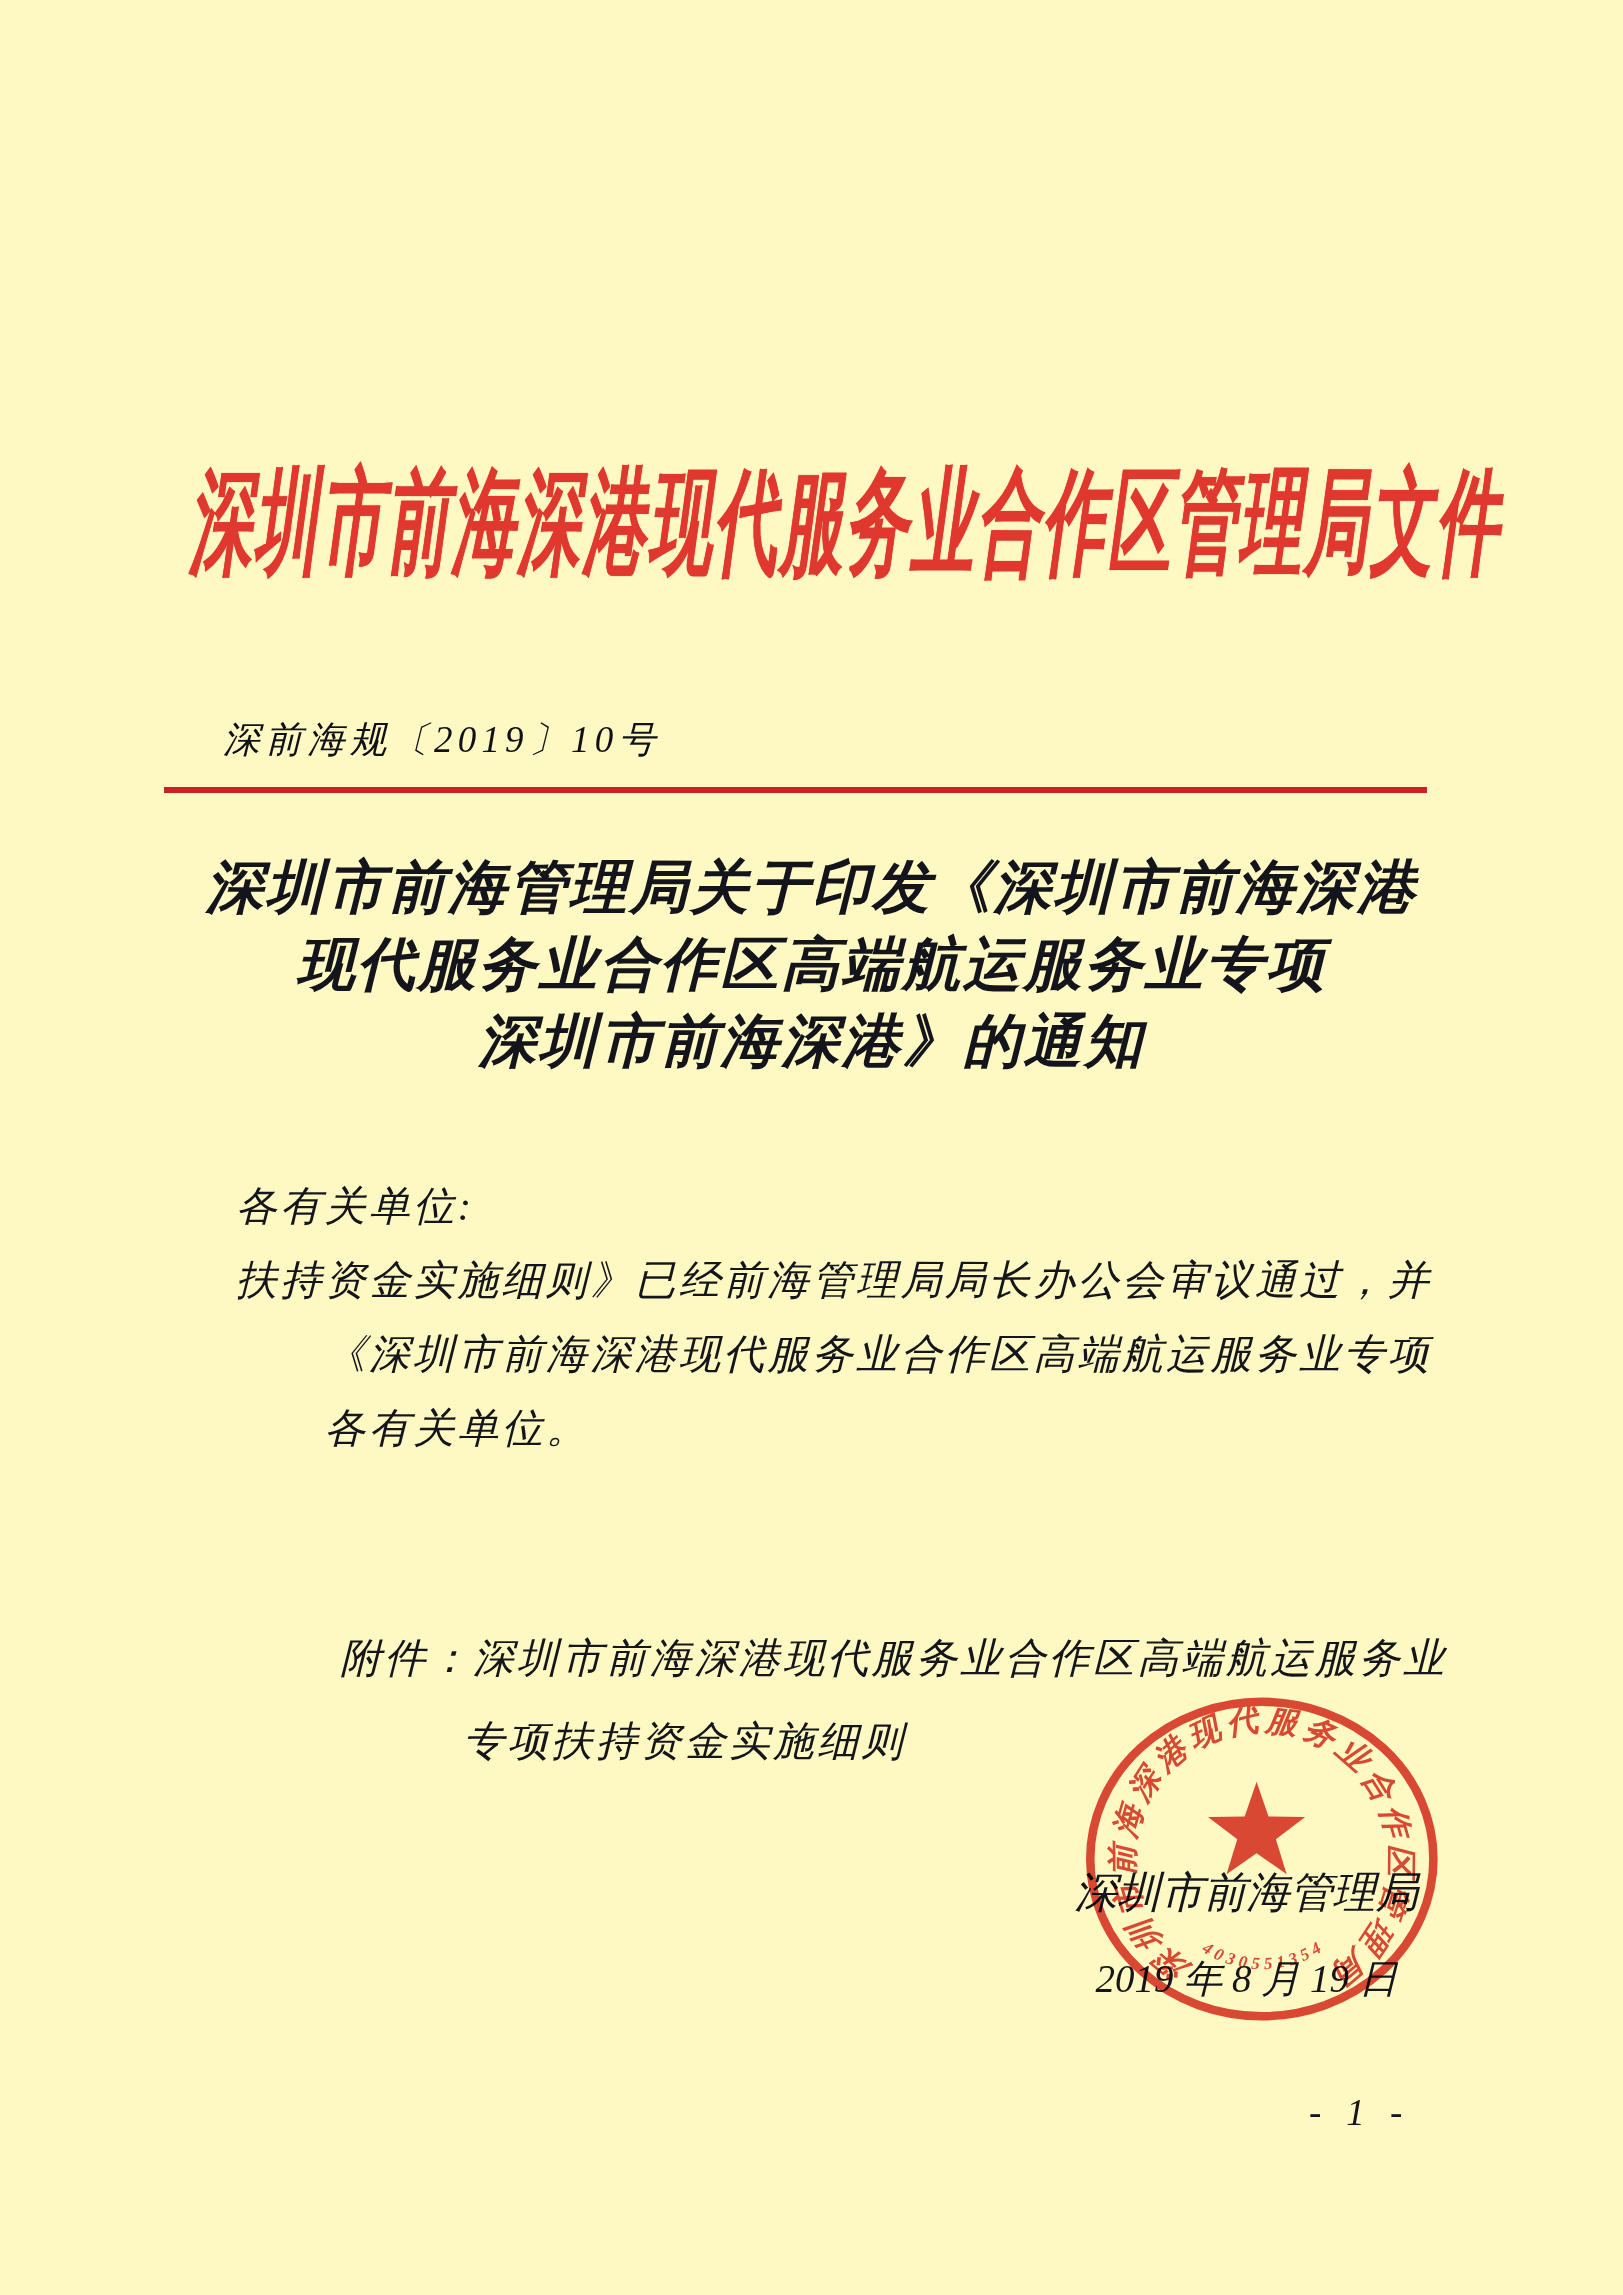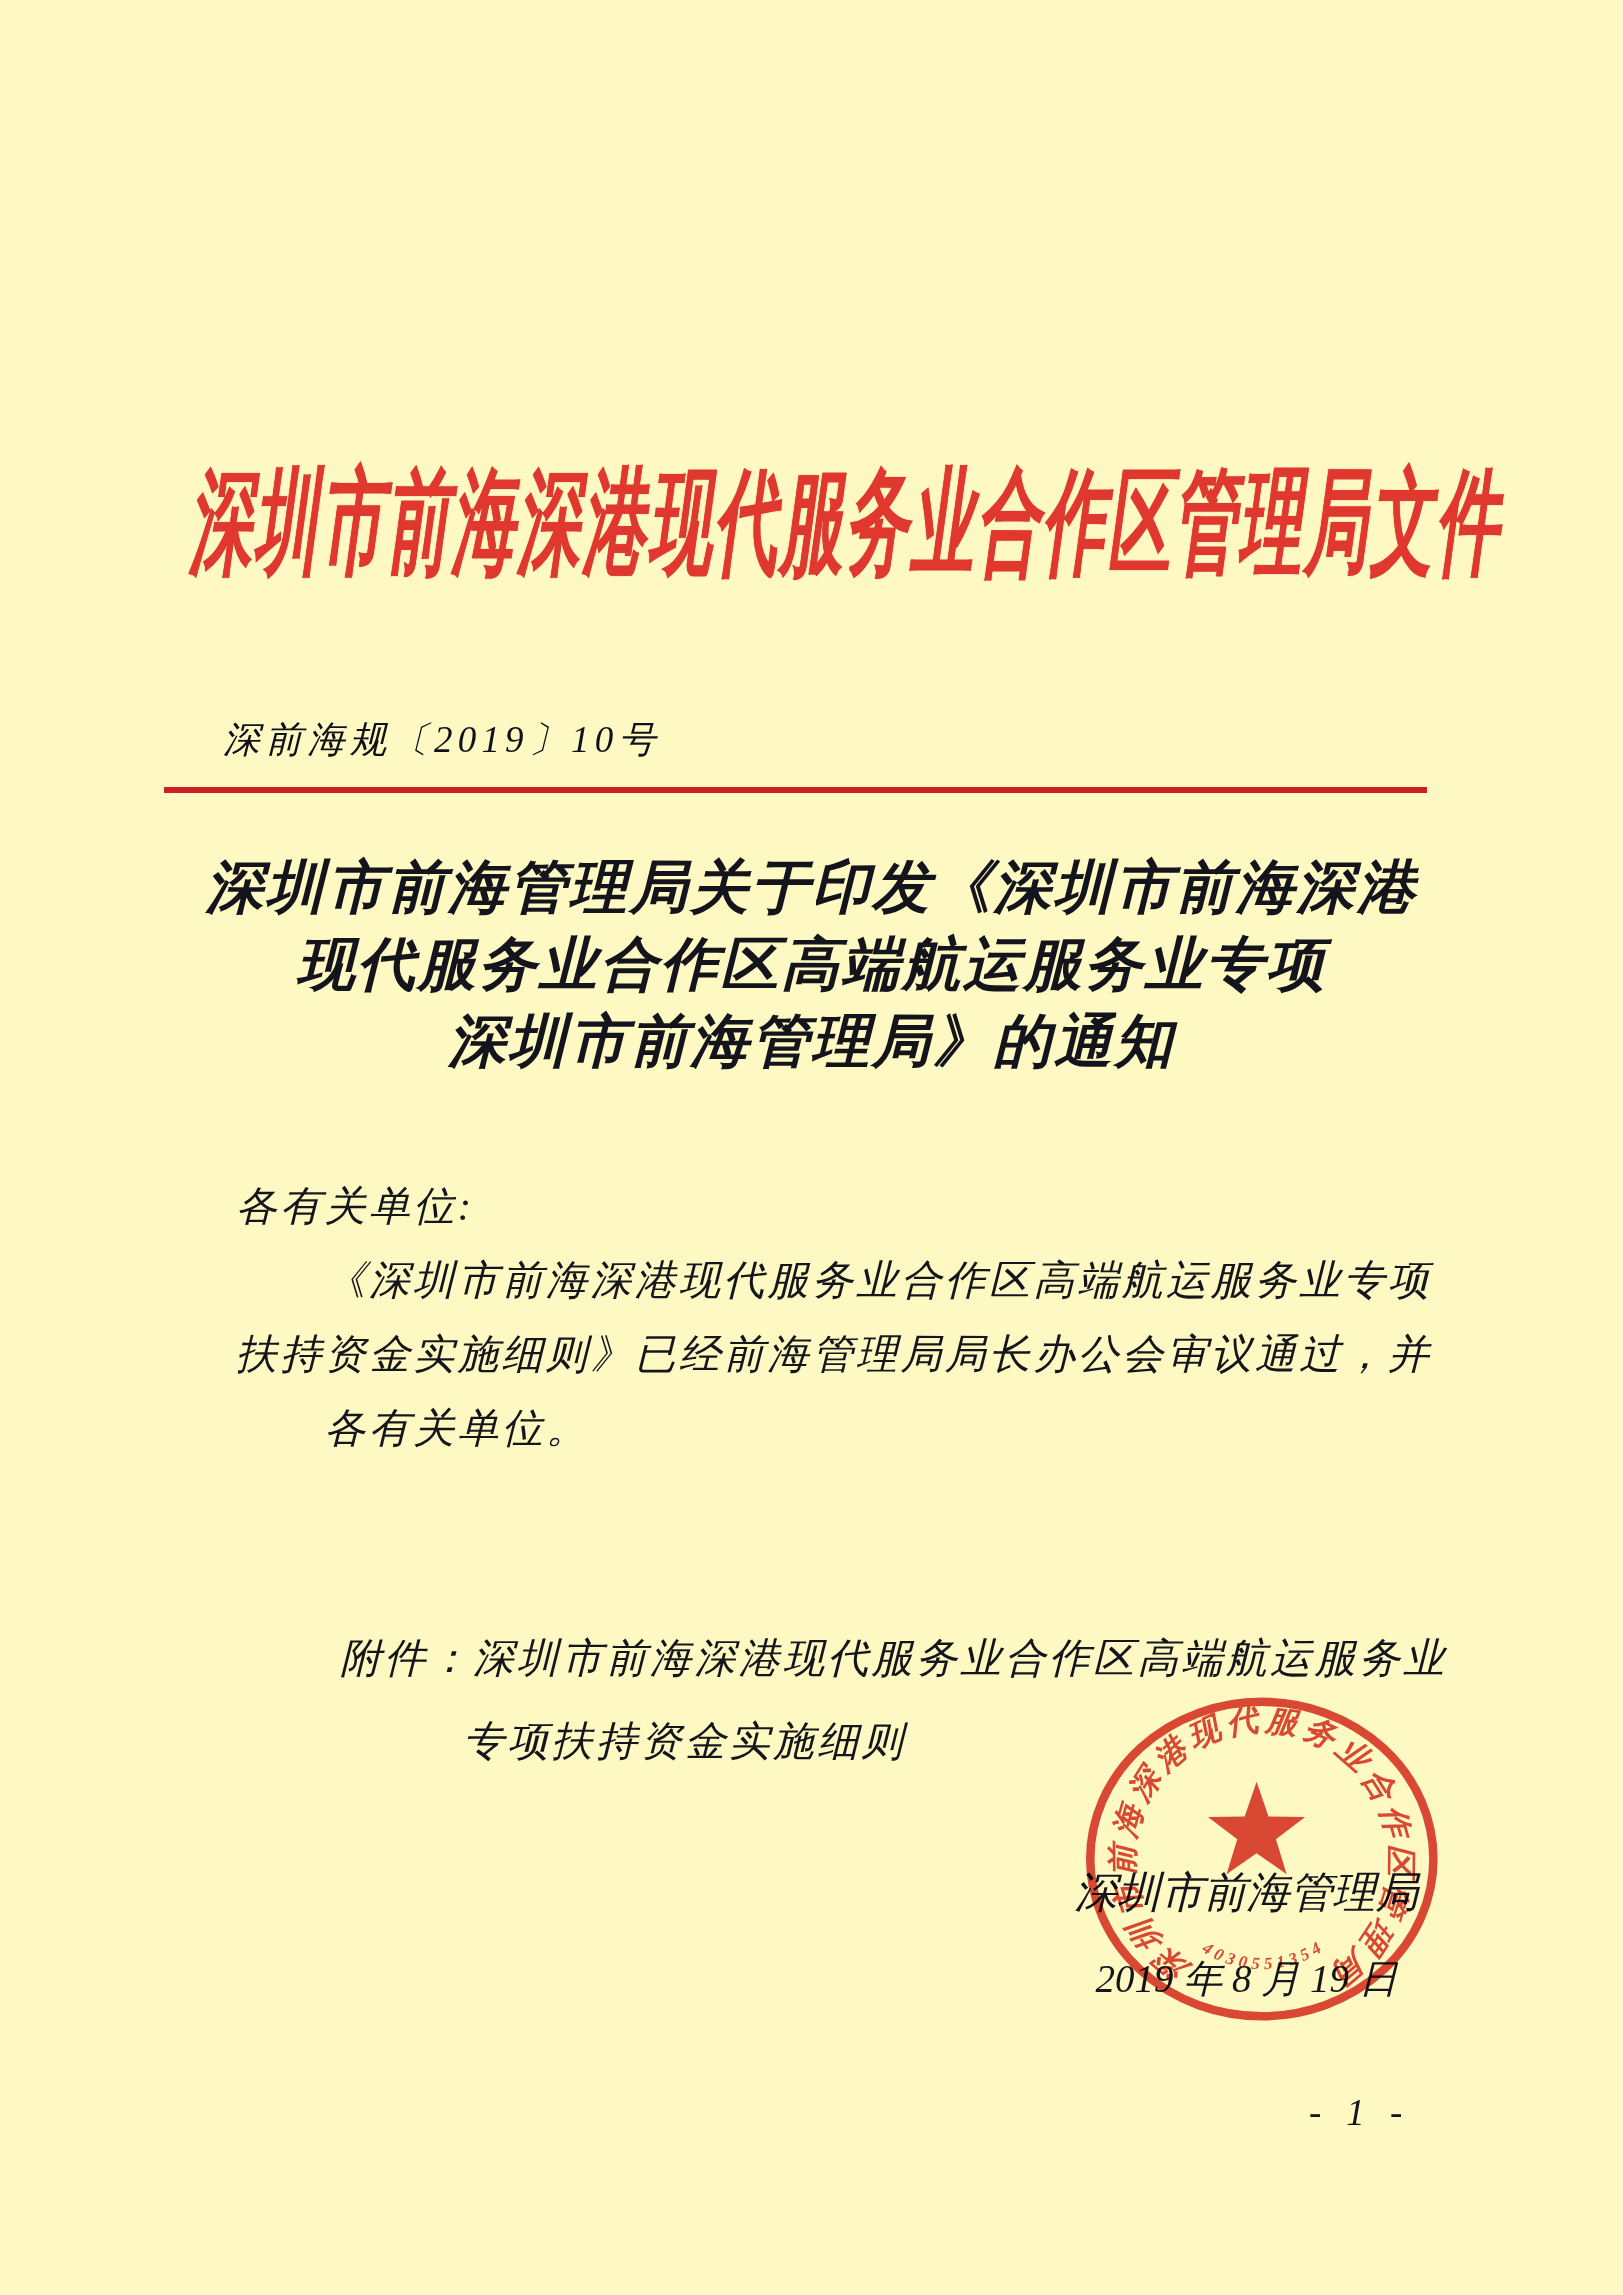--- a/index.html
+++ b/index.html
@@ -82,27 +82,27 @@
 
   <div class="red-header">深圳市前海深港现代服务业合作区管理局文件</div>
 
   <div class="doc-number">深前海规〔2019〕10号</div>
 
   <div class="red-rule"></div>
 
   <div class="title-block">
     <div>深圳市前海管理局关于印发《深圳市前海深港</div>
     <div>现代服务业合作区高端航运服务业专项</div>
-    <div>深圳市前海管理局》的通知</div>
+    <div>深圳市前海深港》的通知</div>
   </div>
 
   <div class="body-block">
     <div class="body-line">各有关单位:</div>
+    <div class="body-line">扶持资金实施细则》已经前海管理局局长办公会审议通过，并</div>
     <div class="body-line">　　《深圳市前海深港现代服务业合作区高端航运服务业专项</div>
-    <div class="body-line">扶持资金实施细则》已经前海管理局局长办公会审议通过，并</div>
     <div class="body-line">　　各有关单位。</div>
   </div>
 
   <div class="attach-line-1">附件：深圳市前海深港现代服务业合作区高端航运服务业</div>
   <div class="attach-line-2">专项扶持资金实施细则</div>
 
   <div class="issuer">深圳市前海管理局</div>
   <div class="issue-date">2019 年 8 月 19 日</div>
 
   <svg class="seal" width="357" height="334" viewBox="0 0 545 510">

